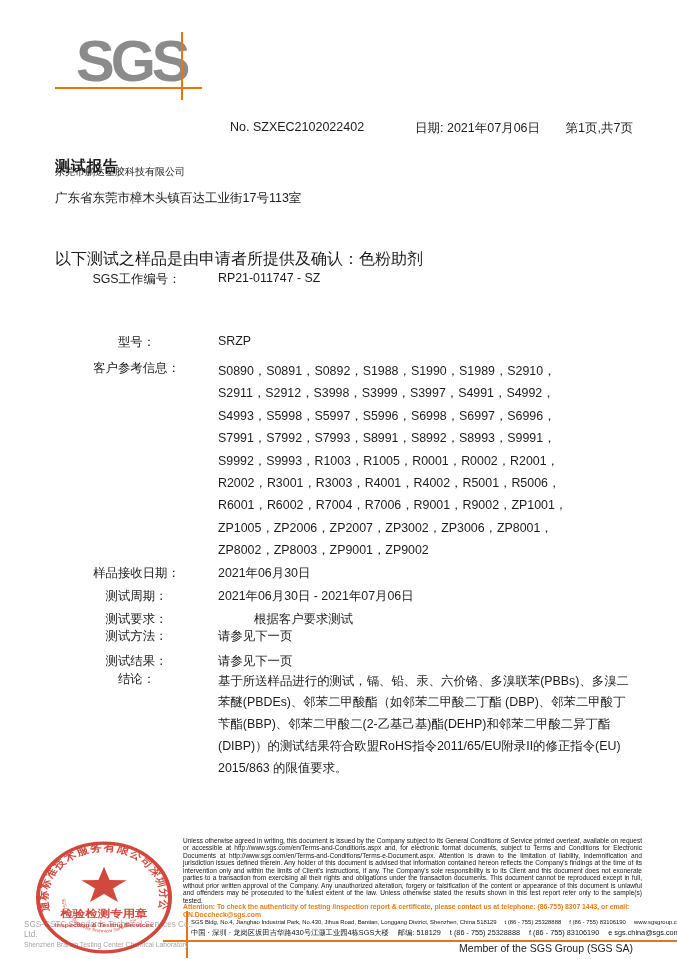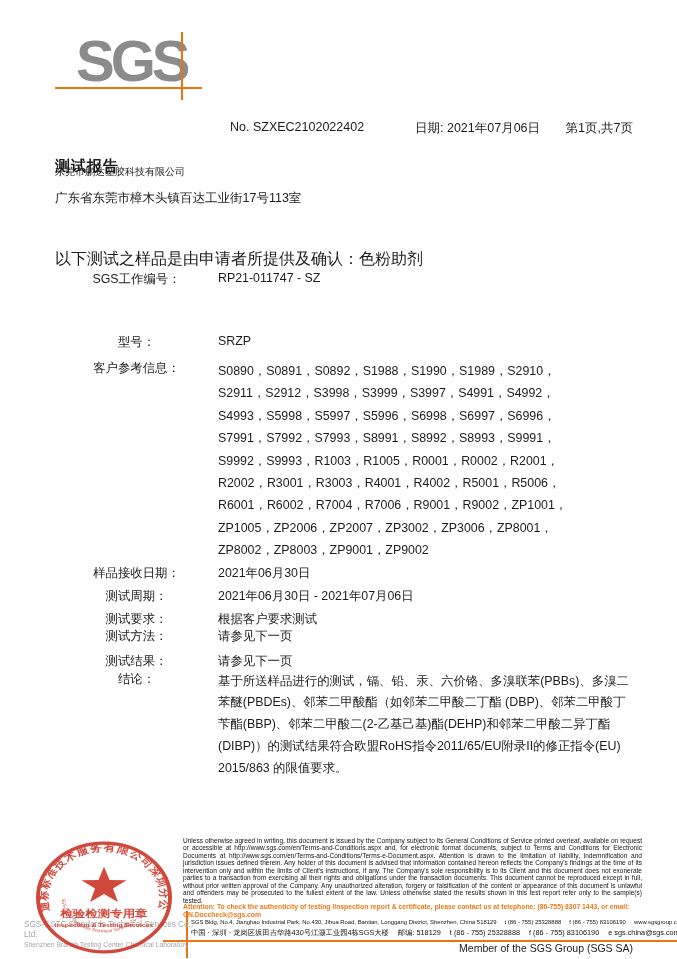--- a/index.html
+++ b/index.html
@@ -36,21 +36,21 @@
   
   .fields { position: absolute; left: 55px; top: 271px; width: 578px; }
   .frow { display: grid; grid-template-columns: 163px 1fr; font-size: 12.4px; }
   .frow .lbl { white-space: nowrap; text-align: center; }
   .row-job { height: 25px; }
   .row-model { height: 26px; margin-top: 38px; }
   .row-ref { margin-bottom: 3px; }
   .ref-lines div { line-height: 22.4px; }
   .row-received { height: 23px; }
   .row-period { height: 23px; }
-  .row-requested { height: 17px; }
+  .row-requested { height: 17px; gap: 36px; }
   .row-method { height: 25px; }
   .row-result { height: 18px; }
   .row-conclusion .val { line-height: 21.8px; width: 414px; }
 
   
   .stamp { position: absolute; left: 33px; top: 839px; width: 142px; height: 117px; z-index: 2; opacity: 0.92; }
   .stamp-sub { position: absolute; left: 24px; top: 920px; width: 172px; color: #a6a6a6; z-index: 1; }
   .stamp-sub .l1 { font-size: 8.2px; line-height: 10px; }
   .stamp-sub .l2 { font-size: 6.8px; line-height: 9px; }
 

